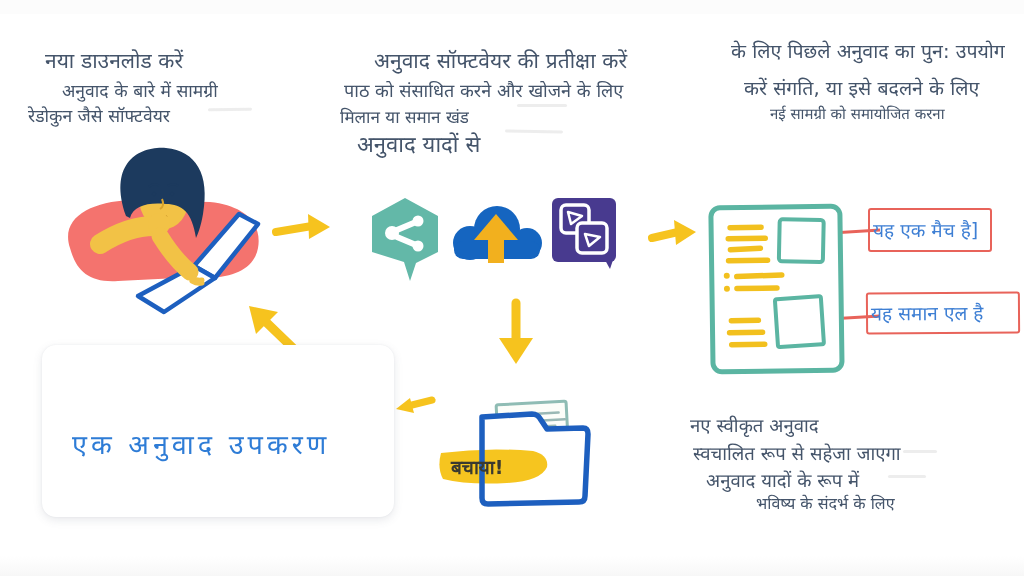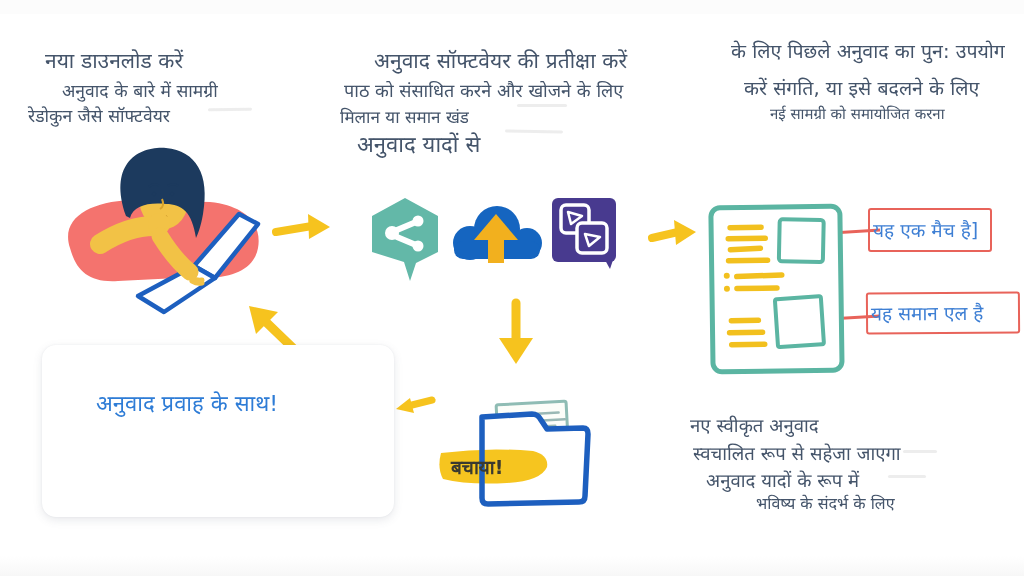--- a/index.html
+++ b/index.html
@@ -167,21 +167,21 @@
 </svg>
 
 <div class="abs callout" style="left:868px;top:208px;width:124px;height:44px;">
   <span>यह एक मैच है]</span>
 </div>
 <div class="abs callout" style="left:866px;top:292px;width:154px;height:42px;transform:rotate(-0.4deg);">
   <span>यह समान एल है</span>
 </div>
 
 <div class="abs card">
-  <div class="l1 blue-line txt" style="color:#2e7cd6;">अनुवाद प्रवाह के साथ!</div>
+  <div class="l2 blue-line txt" style="color:#2e7cd6;">एक अनुवाद उपकरण</div>
 </div>
 
 <svg class="abs" style="left:437px;top:393px;" width="162" height="128" viewBox="0 0 162 128">
 
   <g transform="rotate(-3 95 28)">
     <rect x="60" y="10" width="70" height="42" rx="2" fill="#fcfdf9" stroke="#8fbcb4" stroke-width="3"></rect>
     <path d="M78,21 L122,21 M78,28 L128,28 M80,34 L118,34" stroke="#9ab8b5" stroke-width="2.5" stroke-linecap="round"></path>
   </g>
 
   <path d="M45,24 L95,21 Q101,21 104,27 L110,36 L146,35 Q151,35 151,41 L148,103 Q148,109 142,109 L51,111 Q45,111 45,105 Z" fill="#ffffff"></path>

